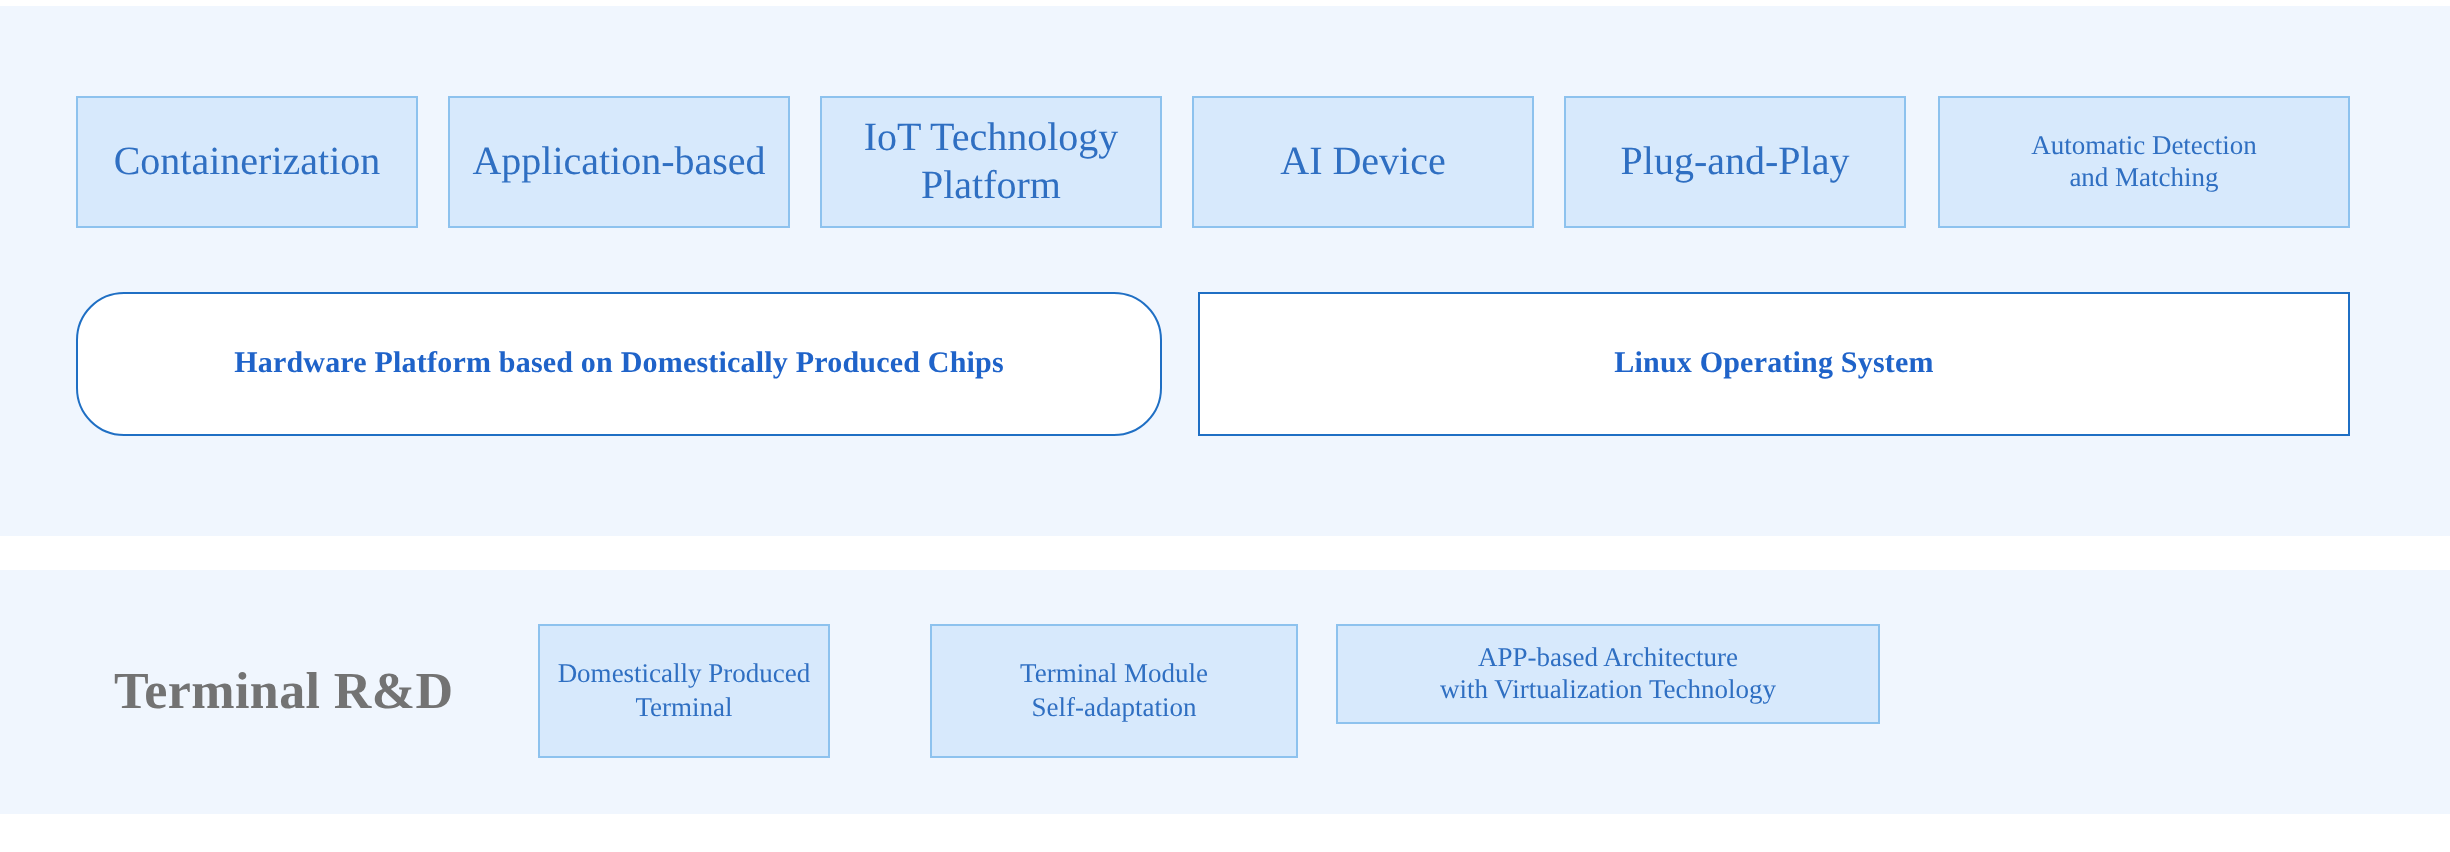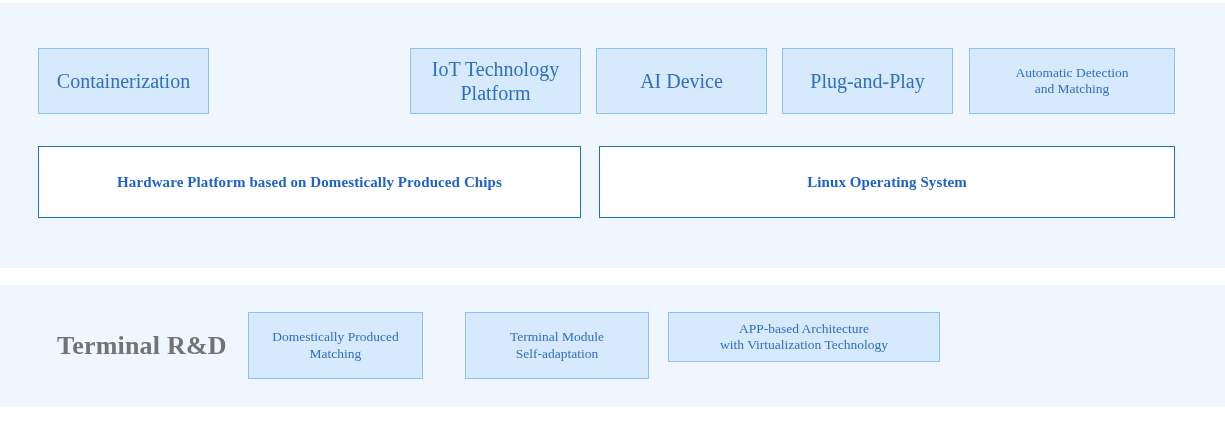--- a/index.html
+++ b/index.html
@@ -76,54 +76,57 @@
 
 <div id="canvas">
 
   <div class="band" id="band-top"></div>
   <div class="band" id="band-bottom"></div>
 
   <div class="node tile" style="left:38px;  top:48px;  width:171px; height:66px;">
     <span class="ln">Containerization</span>
   </div>
 
+  <div class="node tile" style="left:224px; top:48px;  width:171px; height:66px;">
+    <span class="ln">Application-based</span>
+  </div>
 
   <div class="node tile" style="left:410px; top:48px;  width:171px; height:66px;">
     <span class="ln">IoT Technology Platform</span>
   </div>
 
   <div class="node tile" style="left:596px; top:48px;  width:171px; height:66px;">
     <span class="ln">AI Device</span>
   </div>
 
   <div class="node tile" style="left:782px; top:48px;  width:171px; height:66px;text-align:center;">
     <span class="ln">Plug-and-Play</span>
   </div>
 
   <div class="node tile two-line" style="left:969px; top:48px; width:206px; height:66px;">
     <div>
       <span class="ln">Automatic Detection</span>
       <span class="ln">and Matching</span>
     </div>
   </div>
 
-  <div class="node plate" style="left:38px;  top:146px; width:543px; height:72px;">
+  <div class="node plate" style="left:38px;  top:146px; width:543px; height:72px;border-radius:24px;">
     <span class="ln">Hardware Platform based on Domestically Produced Chips</span>
   </div>
 
   <div class="node plate" style="left:599px; top:146px; width:576px; height:72px;">
     <span class="ln">Linux Operating System</span>
   </div>
 
   <div class="section-title" style="left:57px; top:331px;">Terminal R&amp;D</div>
 
-  <div class="node tile two-line" style="left:248px; top:312px; width:175px; height:67px;text-align:center;">
+  <div class="node tile two-line" style="left:269px; top:312px; width:146px; height:67px;text-align:center;">
     <div>
       <span class="ln">Domestically Produced</span>
-      <span class="ln">Matching</span>
+      <span class="ln">Terminal</span>
     </div>
   </div>
 
   <div class="node tile two-line" style="left:465px; top:312px; width:184px; height:67px;">
     <div>
       <span class="ln">Terminal Module</span>
       <span class="ln">Self-adaptation</span>
     </div>
   </div>
 

